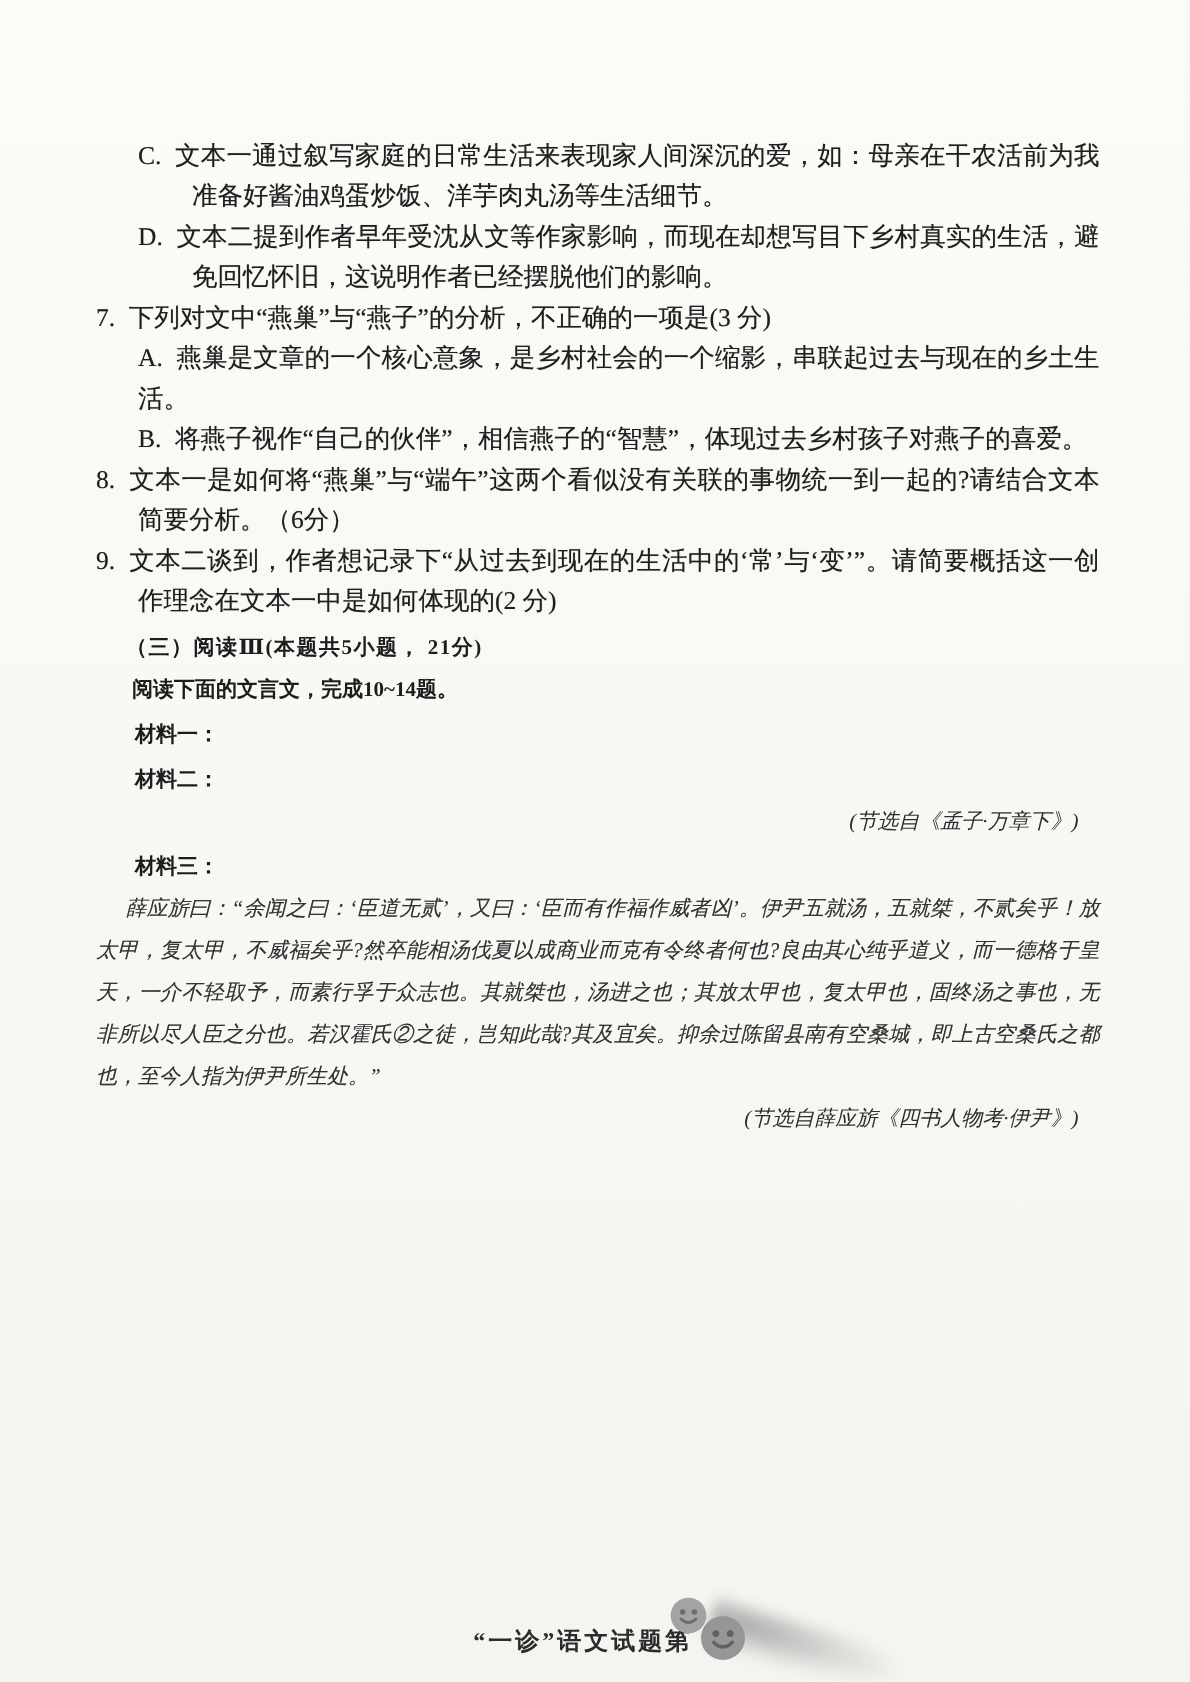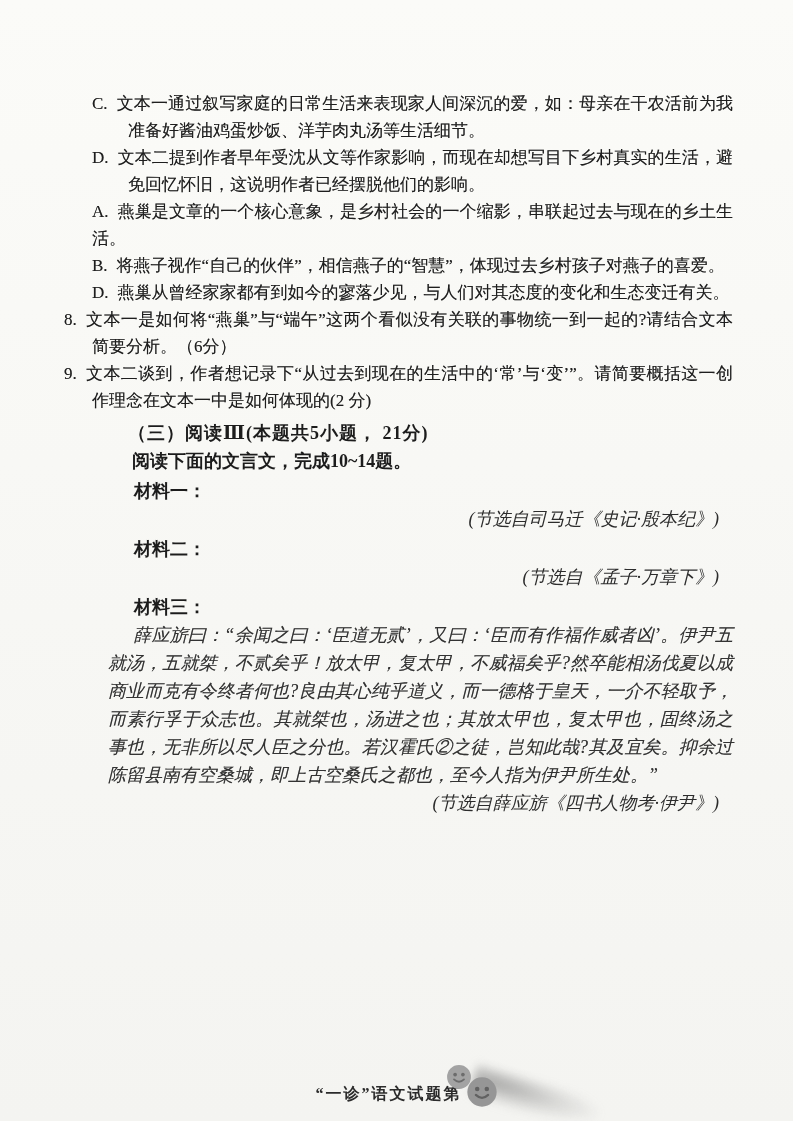--- a/index.html
+++ b/index.html
@@ -19,21 +19,21 @@
     position:relative;
   }
   p{margin:0;}
   
   .qzone{font-size:17px;line-height:27px;color:#1e1e1e;text-shadow:0 0 .5px rgba(0,0,0,.45);}
   .opt-hang{padding-left:64px;text-indent:-36px;text-align:justify;}
   .opt-line{padding-left:28px;text-align:justify;}
   .q{padding-left:28px;text-indent:-28px;text-align:justify;}
   .opt-label,.qnum{margin-right:9px;}
   
-  .czone{font-size:18px;line-height:28px;color:#333;margin-left:44px;}
+  .czone{font-size:14px;line-height:28px;color:#333;}
   .sec-head{padding-left:20px;font-weight:700;letter-spacing:1px;margin-top:5px;color:#1c1c1c;}
   .instr{padding-left:24px;font-weight:700;color:#1c1c1c;}
   .mat-label{padding-left:26px;font-weight:700;color:#1c1c1c;margin-top:2px;}
   .mat{font-style:italic;text-indent:1.4em;text-align:justify;text-shadow:0 0 .4px rgba(0,0,0,.35);}
   .mat .ul{text-decoration:underline;text-underline-offset:4px;text-decoration-thickness:1.4px;}
   .src{font-style:italic;text-align:right;padding-right:14px;color:#2c2c2c;}
   
   .footer{
     position:absolute;left:0;top:1084px;width:100%;
     text-align:center;font-size:16px;letter-spacing:2px;color:#2b2b2b;
@@ -51,35 +51,34 @@
 </style>
 </head>
 <body>
 
 <div class="page">
 
   <section class="qzone">
     <p class="opt-hang"><span class="opt-label">C.</span><span>文本一通过叙写家庭的日常生活来表现家人间深沉的爱，如：母亲在干农活前为我准备好酱油鸡蛋炒饭、洋芋肉丸汤等生活细节。</span></p>
     <p class="opt-hang"><span class="opt-label">D.</span><span>文本二提到作者早年受沈从文等作家影响，而现在却想写目下乡村真实的生活，避免回忆怀旧，这说明作者已经摆脱他们的影响。</span></p>
 
+    <p class="q"><span class="qnum">7.</span><span>下列对文中“燕巢”与“燕子”的分析，不正确的一项是(3 分)</span></p>
     <p class="opt-line"><span class="opt-label">A.</span><span>燕巢是文章的一个核心意象，是乡村社会的一个缩影，串联起过去与现在的乡土生活。</span></p>
     <p class="opt-line"><span class="opt-label">B.</span><span>将燕子视作“自己的伙伴”，相信燕子的“智慧”，体现过去乡村孩子对燕子的喜爱。</span></p>
-    <p class="opt-line"><span class="opt-label">D.</span><span>燕巢从曾经家家都有到如今的寥落少见，与人们对其态度的变化和生态变迁有关。</span></p>
 
     <p class="q"><span class="qnum">8.</span><span>文本一是如何将“燕巢”与“端午”这两个看似没有关联的事物统一到一起的?请结合文本简要分析。（6分）</span></p>
 
     <p class="q"><span class="qnum">9.</span><span>文本二谈到，作者想记录下“从过去到现在的生活中的‘常’与‘变’”。请简要概括这一创作理念在文本一中是如何体现的(2 分)</span></p>
   </section>
 
   <section class="czone">
     <p class="sec-head">（三）阅读Ⅲ(本题共5小题， 21分)</p>
     <p class="instr">阅读下面的文言文，完成10~14题。</p>
 
     <p class="mat-label">材料一：</p>
-    <p class="src">(节选自司马迁《史记·殷本纪》)</p>
 
     <p class="mat-label">材料二：</p>
     <p class="src">(节选自《孟子·万章下》)</p>
 
     <p class="mat-label">材料三：</p>
     <p class="mat">薛应旂曰：“余闻之曰：‘臣道无贰’，又曰：‘臣而有作福作威者凶’。伊尹五就汤，五就桀，不贰矣乎！放太甲，复太甲，不威福矣乎?然卒能相汤伐夏以成商业而克有令终者何也?良由其心纯乎道义，而一德格于皇天，一介不轻取予，而素行孚于众志也。其就桀也，汤进之也；其放太甲也，复太甲也，固终汤之事也，无非所以尽人臣之分也。若汉霍氏②之徒，岂知此哉?其及宜矣。抑余过陈留县南有空桑城，即上古空桑氏之都也，至今人指为伊尹所生处。”</p>
     <p class="src">(节选自薛应旂《四书人物考·伊尹》)</p>
   </section>
 
   <div class="watermark">

